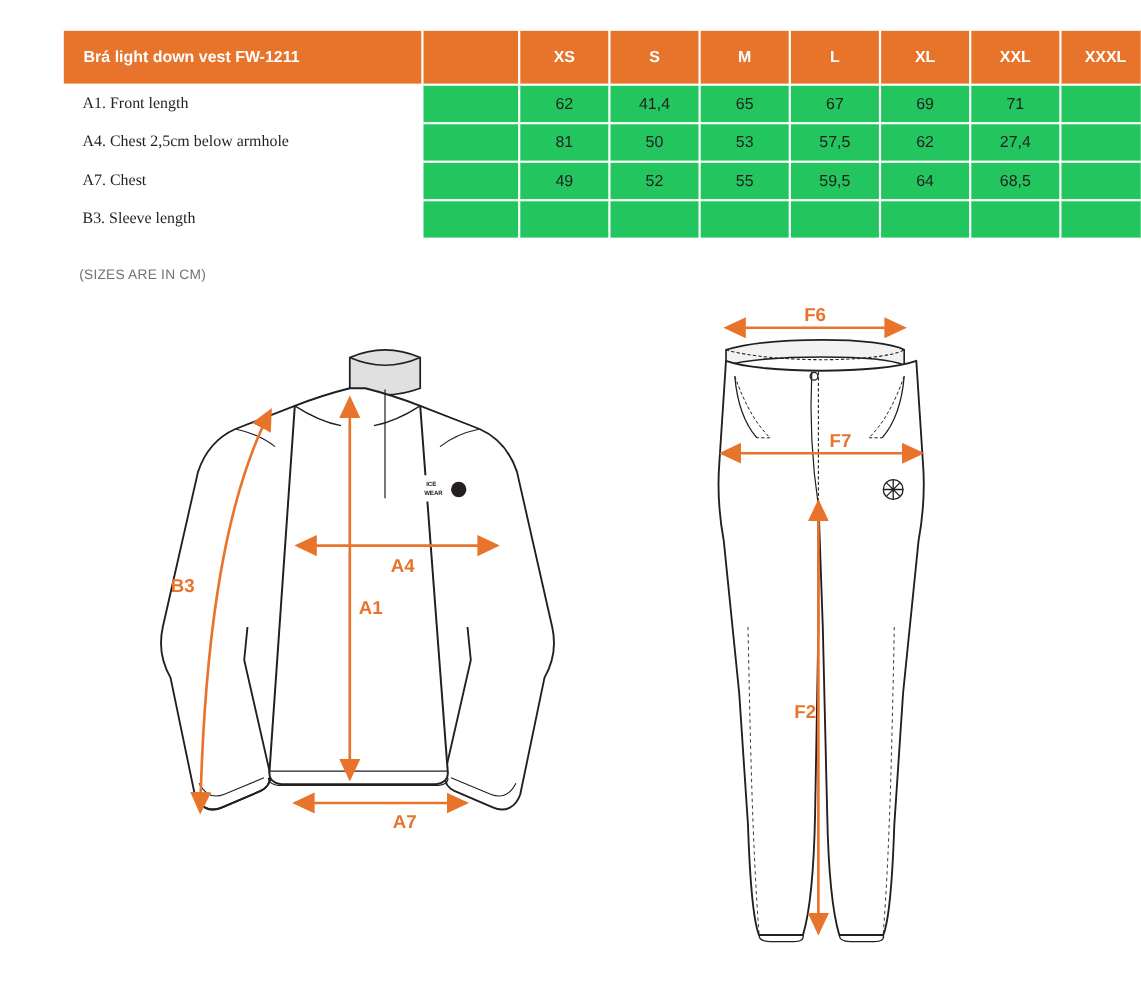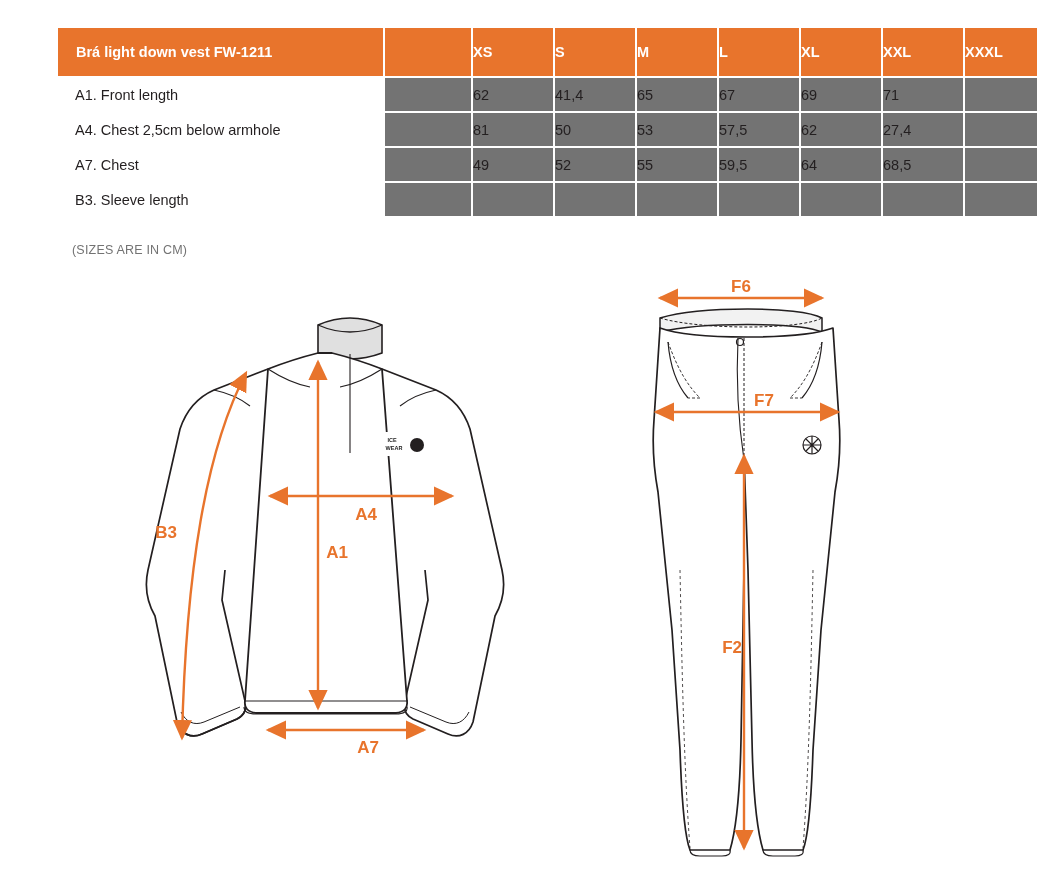--- a/index.html
+++ b/index.html
@@ -28,44 +28,45 @@
     top: 26px;
     width: 958px;
     border-collapse: collapse;
     table-layout: fixed;
   }
   .size-table th, .size-table td {
     border: 2px solid #ffffff;
     height: 33px;
     font-size: 14px;
     font-weight: bold;
-    text-align: left;
+    text-align: center;
     padding: 0;
   }
   .size-table thead th {
     background: #e8742c;
     color: #ffffff;
     height: 48px;
     font-size: 14.5px;
   }
   .size-table thead th.title-cell {
     text-align: left;
     padding-left: 18px;
     font-size: 14.5px;
   }
   .size-table tbody td {
-    background: #737373;
+    background: #22c55e;
     color: #231f20;
     font-weight: normal;
     font-size: 14.5px;
   }
   .size-table tbody td.row-label {
     text-align: left;
     padding-left: 18px;
     background: #ffffff;
+    font-family: Liberation Serif, serif;
   }
   .size-table tbody tr td.row-label {
     border-left: none;
   }
   .col-label { width: 307px; }
   .col-blank { width: 86px; }
   .col-size  { width: 80px; }
 
   .units-note {
     position: absolute;

